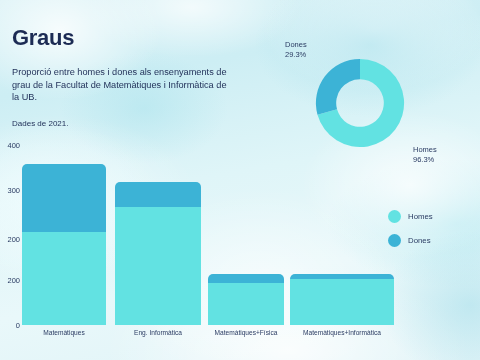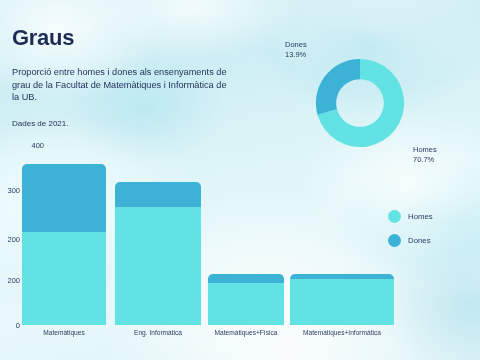--- a/index.html
+++ b/index.html
@@ -174,21 +174,21 @@
   <div id="title">Graus</div>
   <div id="subtitle">Proporció entre homes i dones als ensenyaments de grau de la Facultat de Matemàtiques i Informàtica de la UB.</div>
   <div id="datanote">Dades de 2021.</div>
 
   <div id="barchart">
     <div id="yticks">
         <div class="ytick" style="top: 185px;">0</div>
         <div class="ytick" style="top: 140px;">200</div>
         <div class="ytick" style="top: 99px;">200</div>
         <div class="ytick" style="top: 50px;">300</div>
-        <div class="ytick" style="top: 5px; padding-left: 24px;">400</div>
+        <div class="ytick" style="top: 5px;">400</div>
       </div>
     <div id="bars">
         <div class="bar-group" style="left: 22px; width: 84px; height: 180px;">
           <div class="bar-stack" style="height: 161.1px;">
             <div class="seg-dones" style="height: 67.95px; background: rgb(60, 179, 214);"></div>
             <div class="seg-homes" style="height: 93.15px; background: rgb(98, 226, 226);"></div>
           </div>
           <div class="bar-label">Matemàtiques</div>
         </div>
         <div class="bar-group" style="left: 115px; width: 86px; height: 180px;">
@@ -217,26 +217,26 @@
 
   <div id="donut-wrap">
     <svg id="donut-svg" viewBox="0 0 100 100">
         <path d="M 50 1 A 49 49 0 1 1 2.7775397637895125 63.07819747669837 L 24.499871472446337 57.06222663741712 A 26.46 26.46 0 1 0 50 23.54 Z" fill="#62e2e2"></path>
         <path d="M 2.7775397637895125 63.07819747669837 A 49 49 0 0 1 50.000000000000036 1 L 50.00000000000002 23.54 A 26.46 26.46 0 0 0 24.499871472446337 57.06222663741712 Z" fill="#3cb3d6"></path>
       </svg>
   </div>
 
   <div class="donut-note" id="dones-note">
     <div>Dones</div>
-    <div>13.9%</div>
+    <div>29.3%</div>
   </div>
 
   <div class="donut-note" id="homes-note">
     <div>Homes</div>
-    <div>70.7%</div>
+    <div>96.3%</div>
   </div>
 
   <div id="legend">
       <div class="legend-row">
         <span class="legend-dot" style="background: rgb(98, 226, 226);"></span>
         <span class="legend-text">Homes</span>
       </div>
       <div class="legend-row">
         <span class="legend-dot" style="background: rgb(60, 179, 214);"></span>
         <span class="legend-text">Dones</span>

